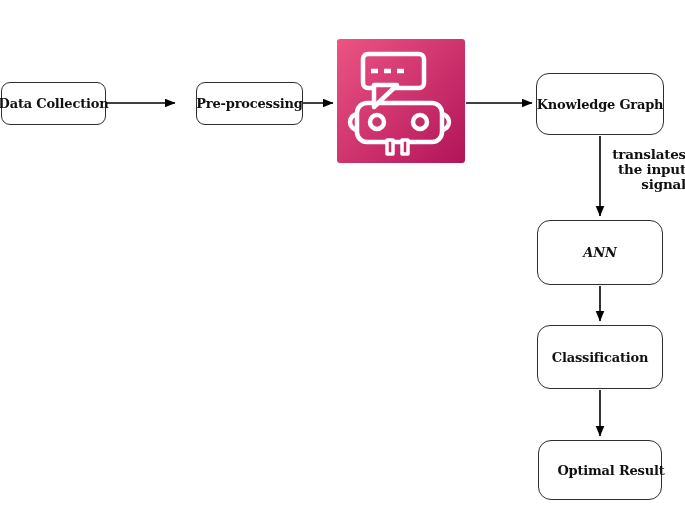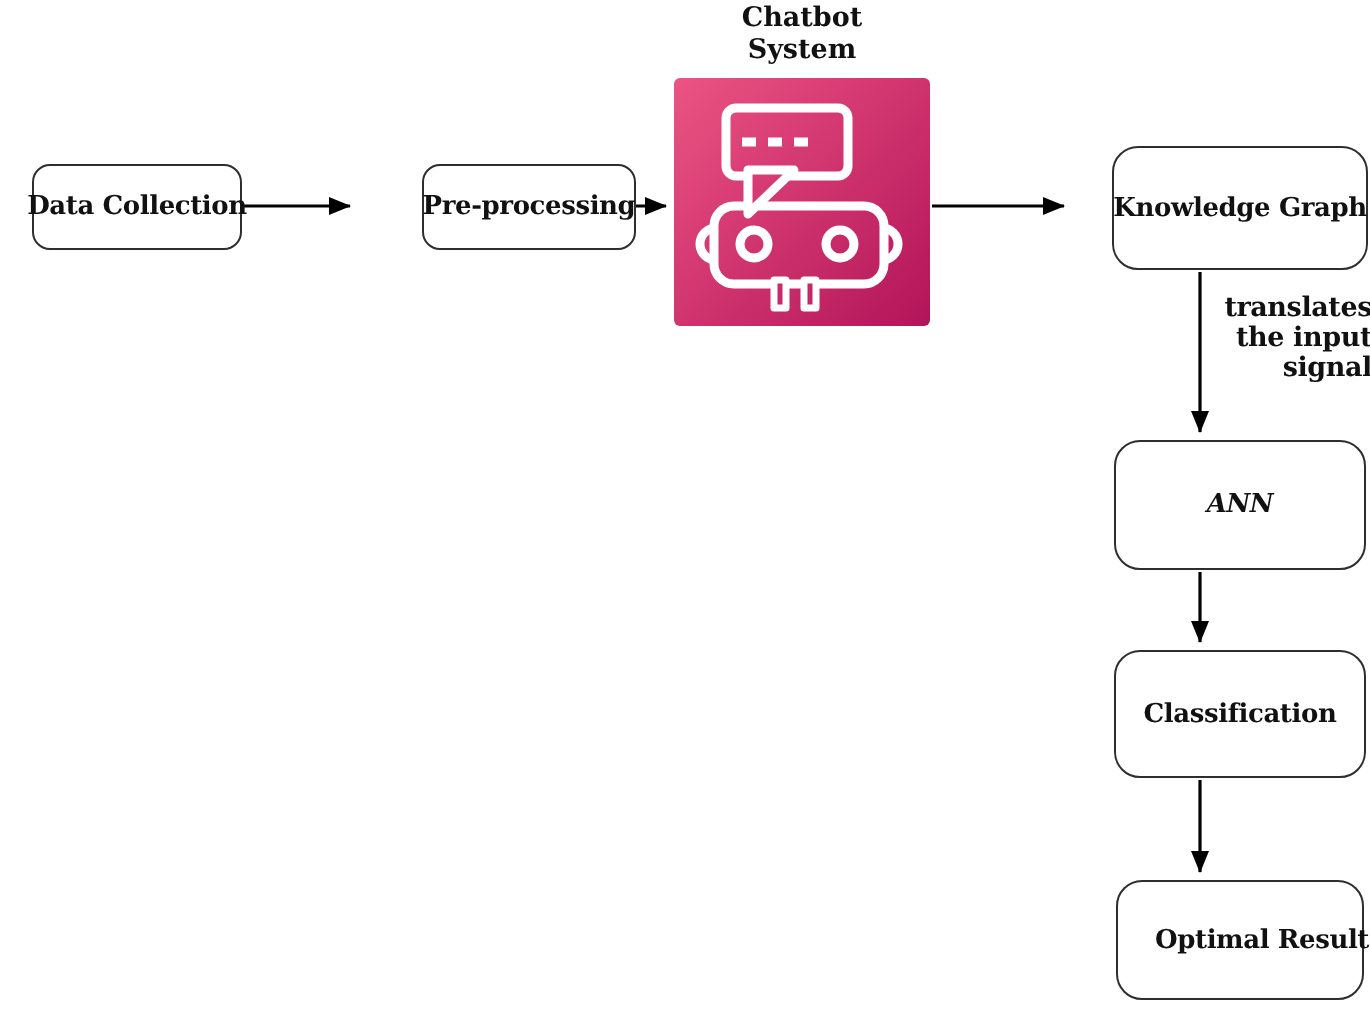--- a/index.html
+++ b/index.html
@@ -15,22 +15,22 @@
     position:relative;width:685px;height:505px;background:var(--background);
     font-family:"DejaVu Serif","Liberation Serif",serif;
     color:var(--text-color);overflow:hidden;
   }
   .node{
     position:absolute;display:flex;align-items:center;justify-content:center;
     border:1.6px solid var(--box-border);background:var(--background);
     font-weight:bold;font-size:13px;text-align:center;
     letter-spacing:-0.2px;white-space:nowrap;box-sizing:border-box;
   }
-  .node.small{border-radius:9px;margin-left:15px;}
-  .node.round{border-radius:13px;margin-left:20px;}
+  .node.small{border-radius:9px;}
+  .node.round{border-radius:13px;}
   #node-data-collection{left:1px;top:82px;width:105px;height:43px;}
   #node-pre-processing{left:196px;top:82px;width:107px;height:43px;}
   #node-knowledge-graph{left:536px;top:73px;width:128px;height:62px;}
   #node-ann{left:537px;top:220px;width:126px;height:65px;font-style:italic;}
   #node-classification{left:537px;top:325px;width:126px;height:64px;}
   #node-optimal-result{left:538px;top:440px;width:124px;height:60px;padding-left:22px;}
   #chatbot-icon-wrap{position:absolute;left:337px;top:39px;width:128px;height:124px;}
   #chatbot-label{
     position:absolute;left:356px;top:2px;width:90px;text-align:center;
     font-weight:bold;font-size:13.5px;line-height:1.18;
@@ -66,21 +66,20 @@
   </svg>
 
   <div id="node-data-collection" class="node small">
     <span>Data Collection</span>
   </div>
 
   <div id="node-pre-processing" class="node small">
     <span>Pre-processing</span>
   </div>
 
-  <div id="chatbot-label">Chatbot System</div>
 
   <div id="chatbot-icon-wrap">
     <svg width="128" height="124" viewBox="0 0 128 124" xmlns="http://www.w3.org/2000/svg">
       <defs>
         <linearGradient id="botgrad" x1="0" y1="0" x2="128" y2="124" gradientUnits="userSpaceOnUse">
           <stop offset="0" class="gstart"></stop>
           <stop offset="1" class="gend"></stop>
         </linearGradient>
       </defs>
       <rect x="0" y="0" width="128" height="124" rx="3" fill="url(#botgrad)"></rect>

